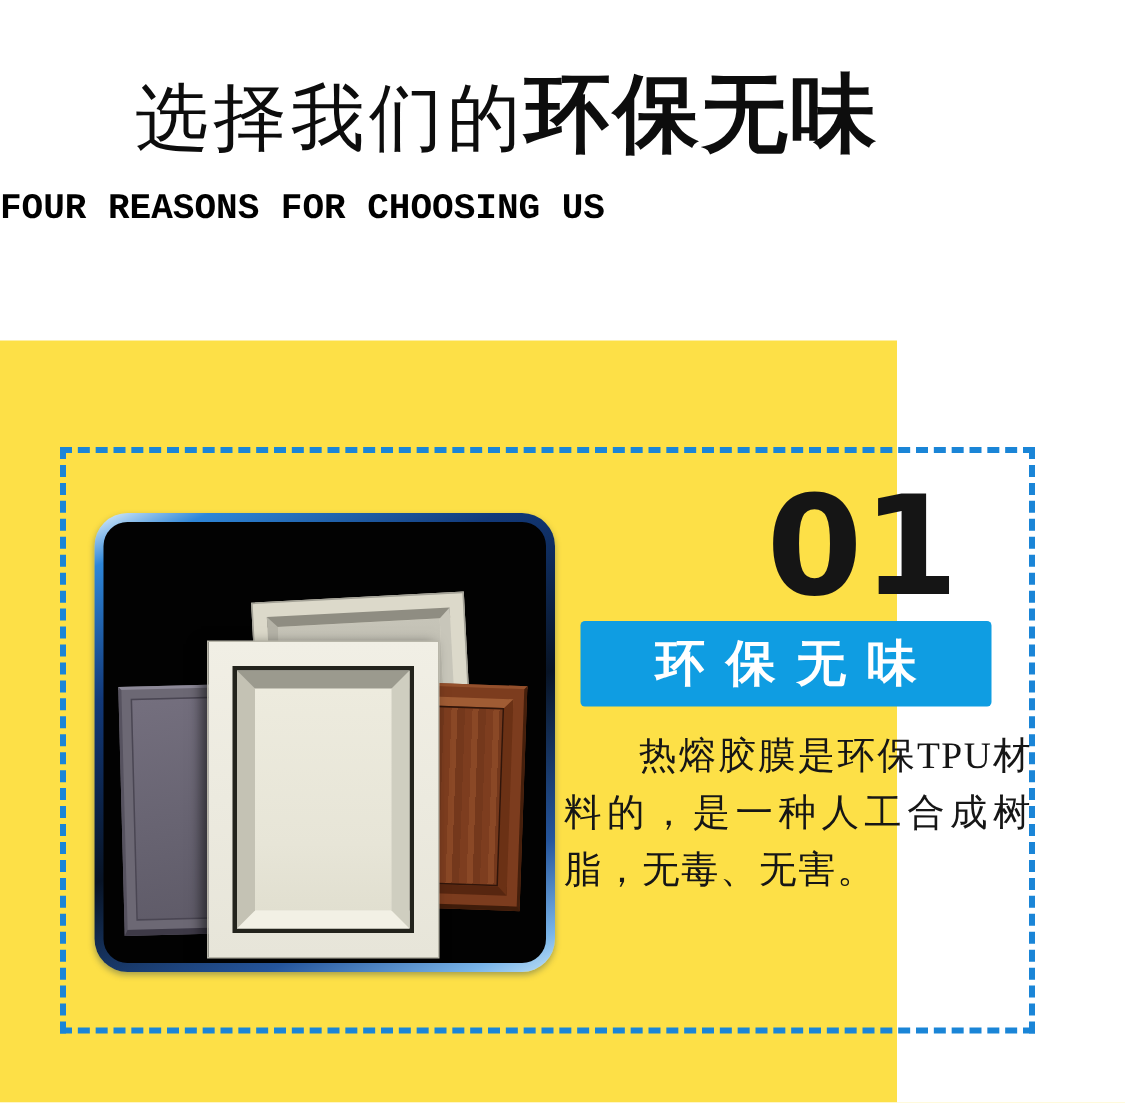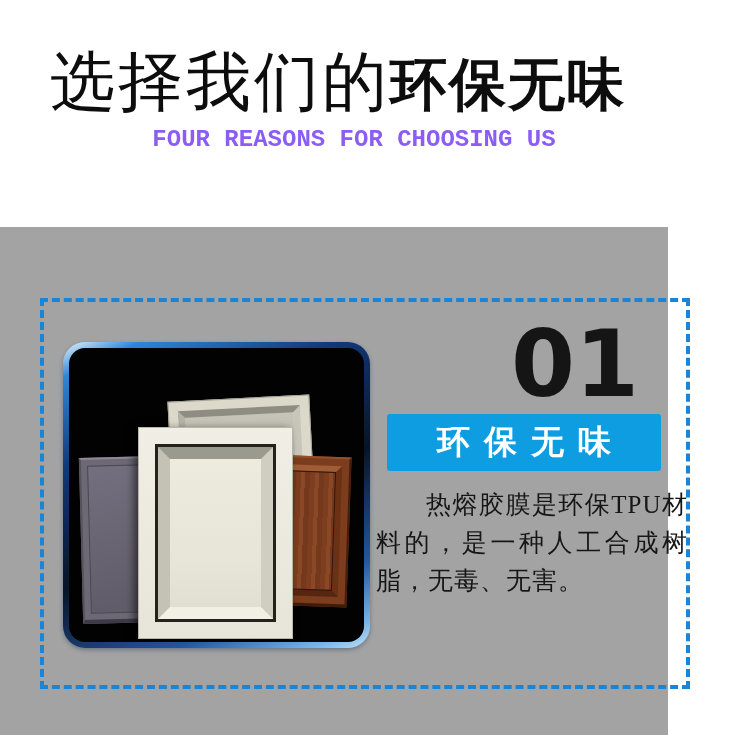--- a/index.html
+++ b/index.html
@@ -10,32 +10,32 @@
     font-family:"Liberation Sans", sans-serif;
   }
 
   
   .hero { position:absolute; left:0; top:0; width:750px; height:227px; background:#ffffff; }
   .hero-title {
     position:absolute; left:0; top:38px; width:676px;
     text-align:center; color:#0d0d0d; white-space:nowrap;
     font-family:"Liberation Serif", serif;
   }
-  .hero-title .t-regular { font-size:65px; font-weight:500; letter-spacing:3px; }
+  .hero-title .t-regular { font-size:49px; font-weight:500; letter-spacing:3px; }
   .hero-title .t-bold    { font-size:57px; font-weight:900; letter-spacing:2px; font-family:"Liberation Sans", sans-serif; }
   .hero-subtitle {
-    position:absolute; left:16px; top:126px; width:676px;
-    text-align:center; font-family:"Liberation Mono", monospace;
-    font-size:24px; font-weight:700; color:#8b5cf6; letter-spacing:0px; white-space:nowrap;
+    position:absolute; left:0; top:126px; width:676px;
+    font-family:"Liberation Mono", monospace;
+    font-size:24px; font-weight:700; color:#000000; letter-spacing:0px; white-space:nowrap;
   }
 
   
   .feature {
-    position:absolute; left:0; top:227px; width:668px; height:508px;
-    background:#a3a3a3;
+    position:absolute; left:0; top:227px; width:598px; height:508px;
+    background:#fde047;
   }
   .dashed-box {
     position:absolute; left:40px; top:71px; width:650px; height:391px;
     border:4px dashed #1a85d7;
   }
 
   
   .product-frame {
     position:absolute; left:63px; top:115px; width:307px; height:306px;
     border-radius:22px; padding:6px;

